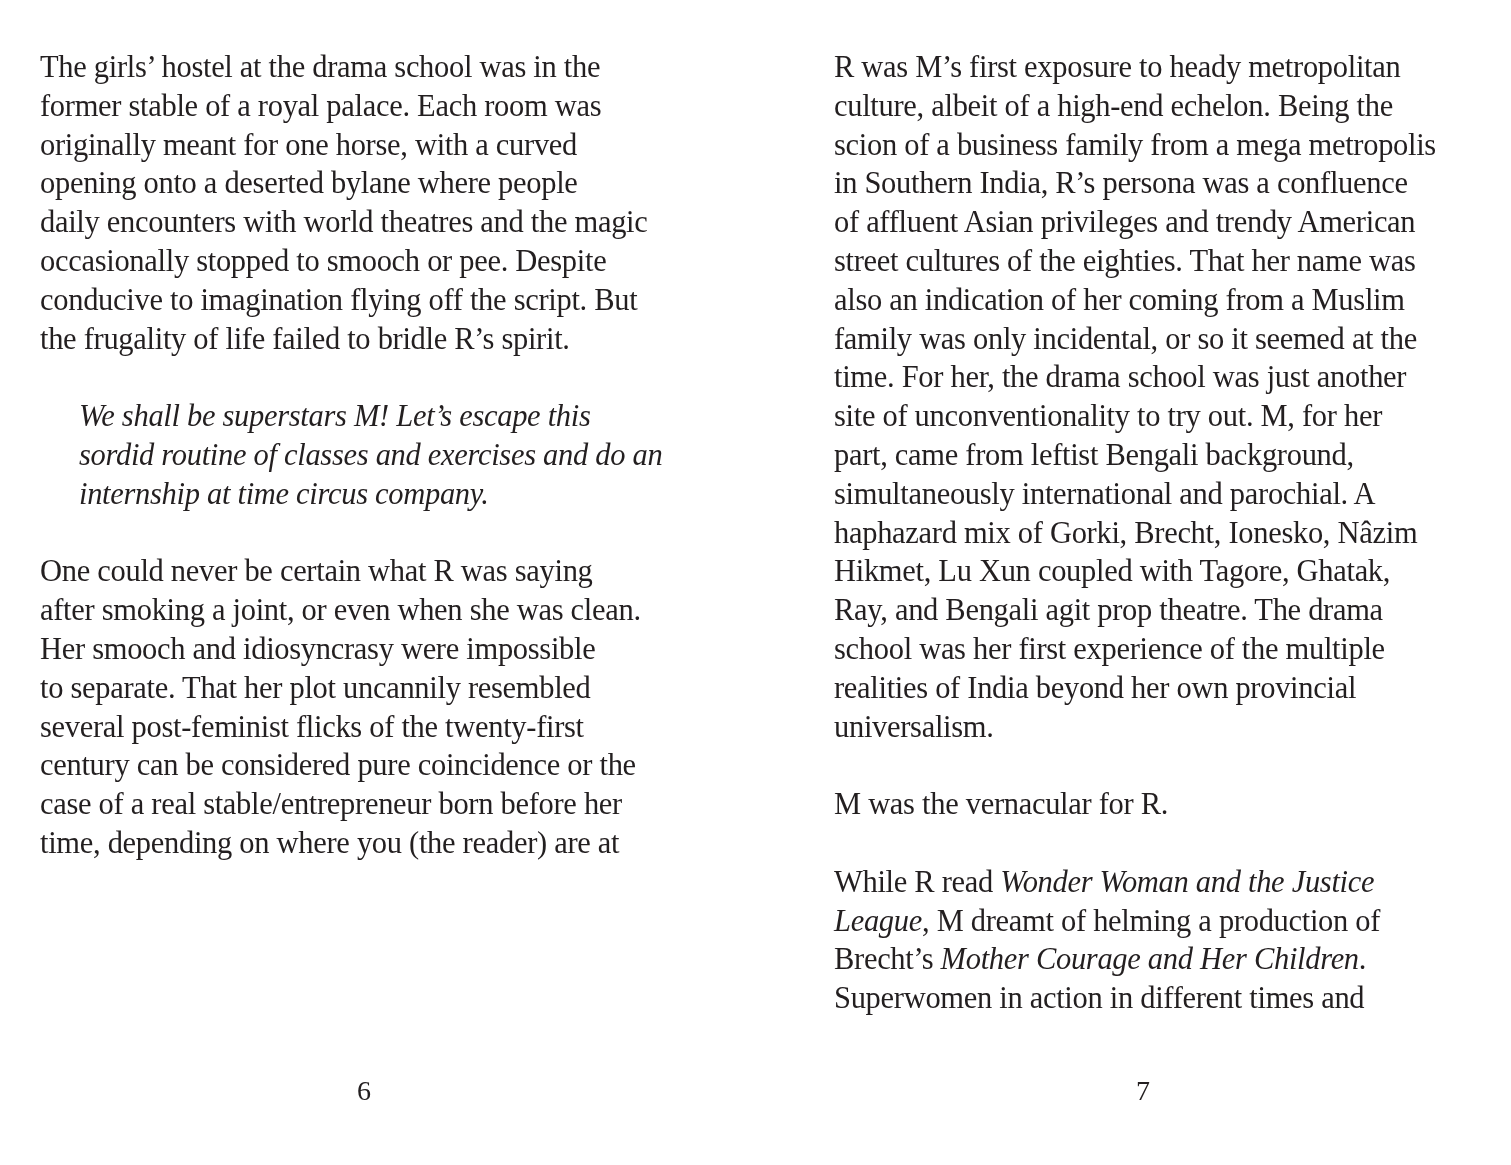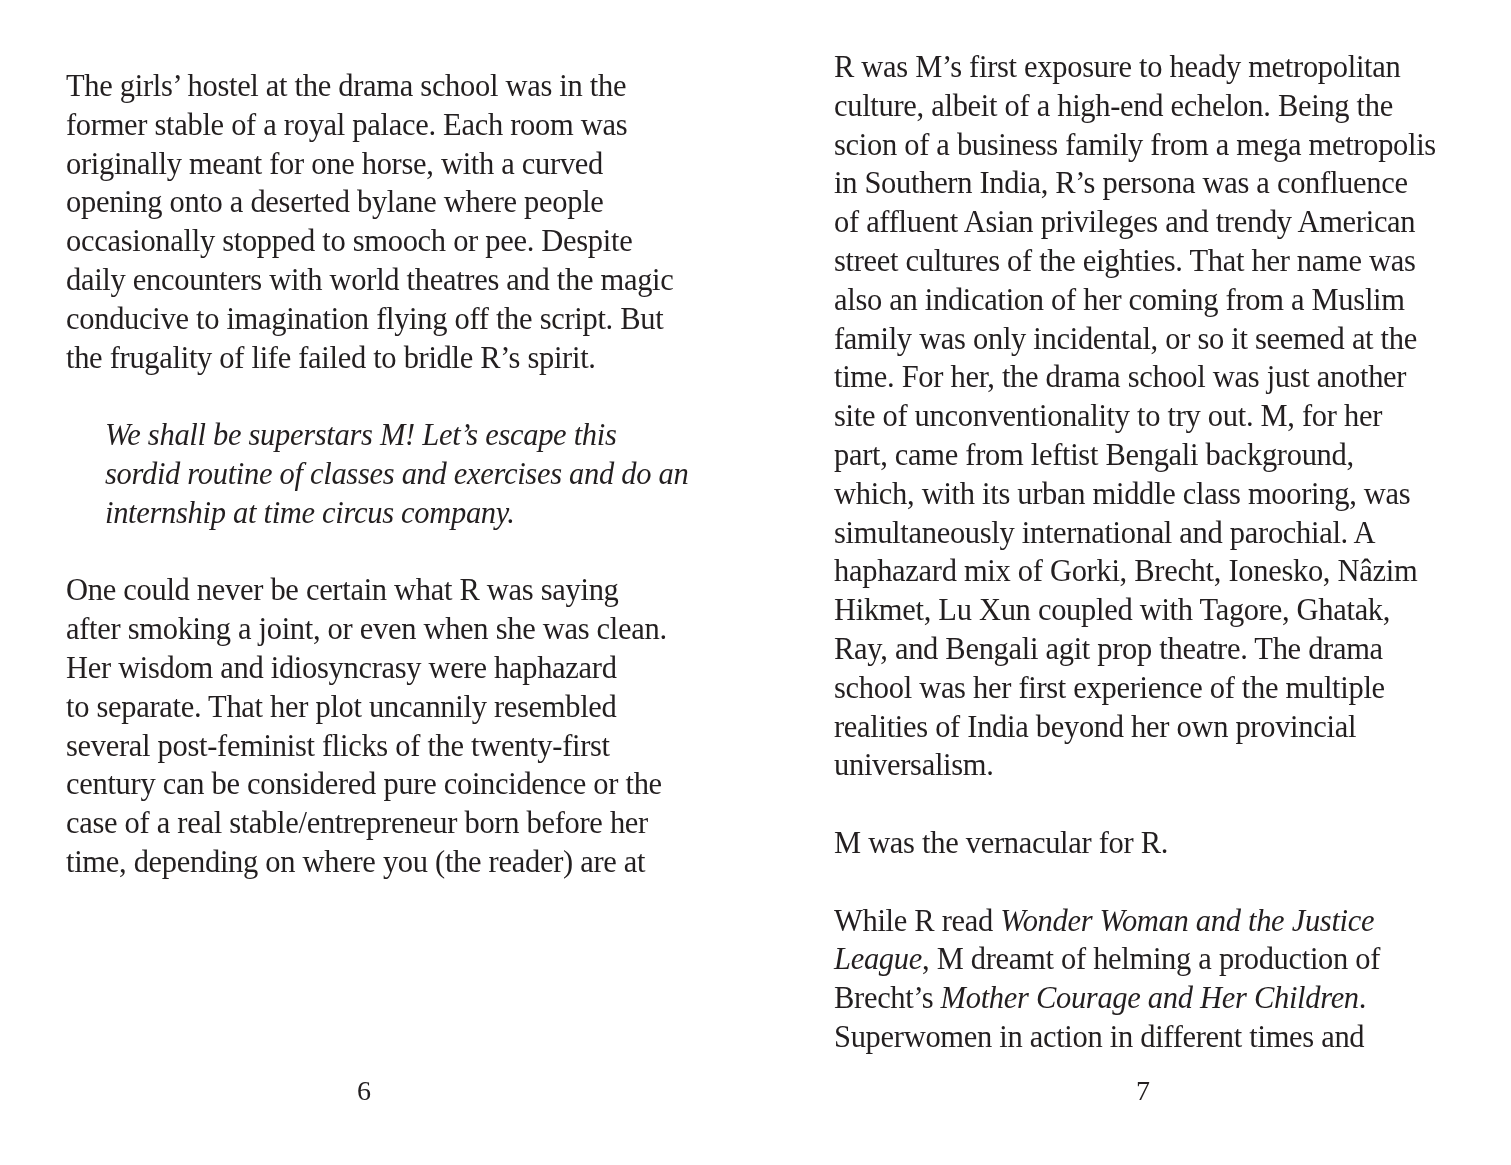--- a/index.html
+++ b/index.html
@@ -1,53 +1,53 @@
 <!DOCTYPE html>
 <html><head>
 <meta charset="utf-8">
 <style>
   html, body { margin: 0; padding: 0; background: #ffffff; }
   body { width: 1511px; height: 1165px; position: relative; overflow: hidden;
          font-family: "Liberation Serif", "DejaVu Serif", serif; color: #231f20; }
   .page { position: absolute; top: 48px; }
-  .left { left: 66px; width: 660px; margin-top: 19px; }
+  .left { left: 40px; width: 660px; }
   .right { left: 834px; width: 640px; }
   .line { font-size: 30.5px; line-height: 38.8px; height: 38.8px; white-space: nowrap; letter-spacing: -0.3px; }
   .gap { height: 38.8px; }
   .quote { padding-left: 39px; font-style: italic; }
   .pnum { position: absolute; top: 1075px; font-size: 28px; }
   .pnum.left-num { left: 357px; }
   .pnum.right-num { left: 1136px; }
   i { font-style: italic; }
 </style>
 </head>
 <body>
 
 <div class="page left">
   <div>
     <div class="line">The girls’ hostel at the drama school was in the</div>
     <div class="line">former stable of a royal palace. Each room was</div>
     <div class="line">originally meant for one horse, with a curved</div>
     <div class="line">opening onto a deserted bylane where people</div>
+    <div class="line">daily encounters with world theatres and the magic</div>
     <div class="line">occasionally stopped to smooch or pee. Despite</div>
-    <div class="line">daily encounters with world theatres and the magic</div>
     <div class="line">conducive to imagination flying off the script. But</div>
     <div class="line">the frugality of life failed to bridle R’s spirit.</div>
   </div>
   <div class="gap"></div>
   <div class="quote">
     <div class="line">We shall be superstars M! Let’s escape this</div>
     <div class="line">sordid routine of classes and exercises and do an</div>
     <div class="line">internship at time circus company.</div>
   </div>
   <div class="gap"></div>
   <div>
     <div class="line">One could never be certain what R was saying</div>
     <div class="line">after smoking a joint, or even when she was clean.</div>
-    <div class="line">Her wisdom and idiosyncrasy were haphazard</div>
+    <div class="line">Her smooch and idiosyncrasy were impossible</div>
     <div class="line">to separate. That her plot uncannily resembled</div>
     <div class="line">several post-feminist flicks of the twenty-first</div>
     <div class="line">century can be considered pure coincidence or the</div>
     <div class="line">case of a real stable/entrepreneur born before her</div>
     <div class="line">time, depending on where you (the reader) are at</div>
   </div>
 </div>
 
 <div class="page right">
   <div>
@@ -55,21 +55,20 @@
     <div class="line">culture, albeit of a high-end echelon.  Being the</div>
     <div class="line">scion of a business family from a mega metropolis</div>
     <div class="line">in Southern India, R’s persona was a confluence</div>
     <div class="line">of affluent Asian privileges and trendy American</div>
     <div class="line">street cultures of the eighties. That her name was</div>
     <div class="line">also an indication of her coming from a Muslim</div>
     <div class="line">family was only incidental, or so it seemed at the</div>
     <div class="line">time. For her, the drama school was just another</div>
     <div class="line">site of unconventionality to try out. M, for her</div>
     <div class="line">part, came from leftist Bengali background,</div>
-    <div class="line">which, with its urban middle class mooring, was</div>
     <div class="line">simultaneously international and parochial. A</div>
     <div class="line">haphazard mix of Gorki, Brecht, Ionesko, Nâzim</div>
     <div class="line">Hikmet, Lu Xun coupled with Tagore, Ghatak,</div>
     <div class="line">Ray, and Bengali agit prop theatre. The drama</div>
     <div class="line">school was her first experience of the multiple</div>
     <div class="line">realities of India beyond her own provincial</div>
     <div class="line">universalism.</div>
   </div>
   <div class="gap"></div>
   <div class="line">M was the vernacular for R.</div>

